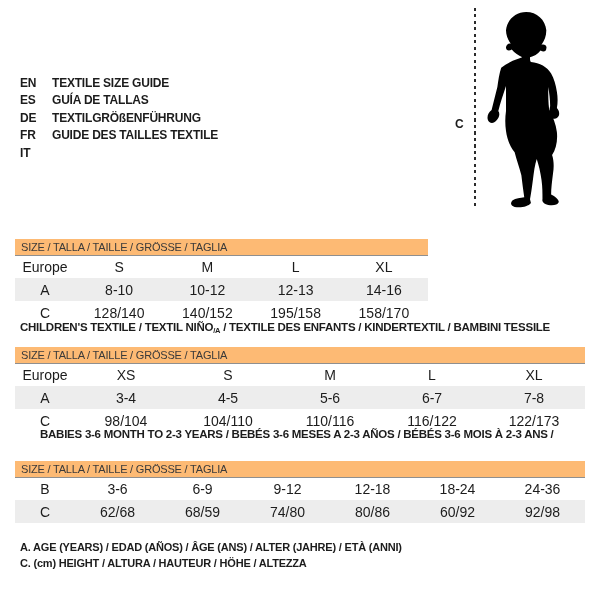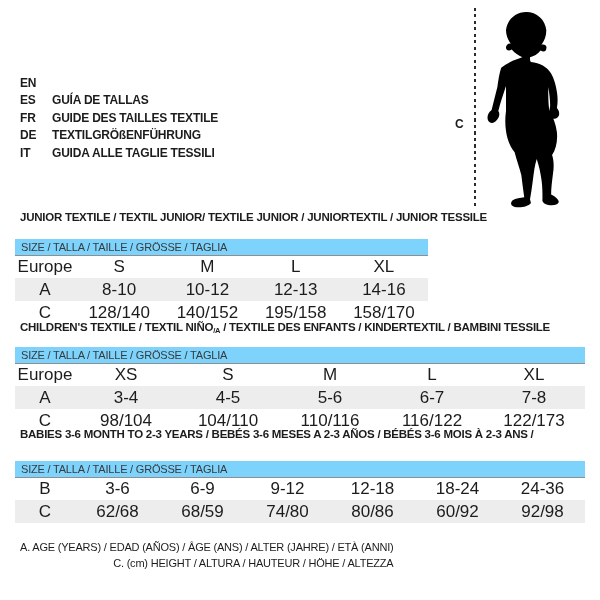--- a/index.html
+++ b/index.html
@@ -26,66 +26,66 @@
   }
   .measure-c { position:absolute; left:455px; top:117px; font-size:12px; font-weight:700; }
   .baby-svg { position:absolute; left:482px; top:7px; width:96px; height:204px; }
 
   
   .sec-title {
     position:absolute; left:20px; font-size:11.5px; font-weight:700;
     letter-spacing:-0.25px; white-space:nowrap;
   }
   .sec-title .subbed { font-size:7.5px; vertical-align:-2px; font-weight:700; }
-  .sec-title.two-line { line-height:14px; }
+  .sec-title.two-line { line-height:14px;margin-left:20px; }
 
   
   table.size-table {
     position:absolute; left:15px; border-collapse:collapse; table-layout:fixed;
   }
   table.size-table td {
-    font-size:17px; height:23px; text-align:center; padding:0;
+    font-size:14px; height:23px; text-align:center; padding:0;
     overflow:hidden; white-space:nowrap;
   }
   td.lbl { text-align:left; padding-left:6px; }
   tr.bar-row td {
-    background:#7dd3fc; text-align:left; padding-left:6px; height:16px;
+    background:#fdba74; text-align:left; padding-left:6px; height:16px;
     font-size:11px; color:#3a3a3a; border-bottom:1px solid #8f8f8f;
     letter-spacing:-0.2px;
   }
   tr.stripe td { background:#ededed; }
 
   
   .legend { position:absolute; left:20px; top:539px; }
-  .legend-line { font-size:11px; font-weight:400; letter-spacing:-0.2px; line-height:16px; white-space:nowrap;text-align:right; }
+  .legend-line { font-size:11px; font-weight:700; letter-spacing:-0.2px; line-height:16px; white-space:nowrap; }
 </style>
 </head>
 <body>
 
 <div class="canvas">
 
   <div class="lang-block">
     <div class="lang-row">
       <span class="lang-code">EN</span>
+      <span class="lang-label">TEXTILE SIZE GUIDE</span>
     </div>
     <div class="lang-row">
       <span class="lang-code">ES</span>
       <span class="lang-label">GUÍA DE TALLAS</span>
     </div>
     <div class="lang-row">
+      <span class="lang-code">DE</span>
+      <span class="lang-label">TEXTILGRÖßENFÜHRUNG</span>
+    </div>
+    <div class="lang-row">
       <span class="lang-code">FR</span>
       <span class="lang-label">GUIDE DES TAILLES TEXTILE</span>
     </div>
     <div class="lang-row">
-      <span class="lang-code">DE</span>
-      <span class="lang-label">TEXTILGRÖßENFÜHRUNG</span>
-    </div>
-    <div class="lang-row">
       <span class="lang-code">IT</span>
-      <span class="lang-label">GUIDA ALLE TAGLIE TESSILI</span>
     </div>
   </div>
 
   <div class="dotted-line"></div>
   <div class="measure-c">C</div>
   <svg class="baby-svg" viewBox="0 0 100 210" preserveAspectRatio="xMidYMid meet" aria-hidden="true">
     <path fill="#000000" d="
       M46,4
       C57,4 66,12 67,23
       C67,29 65,34 62,38
@@ -130,21 +130,20 @@
       C25,58 31,55 37,53
       C39,52 41,51.5 42,51
       C38,49 34,47 31,43
       C28,45 25,44 25,41
       C25,38 28,36 30,37
       C27,33 25,28 25,23
       C26,12 35,4 46,4
       Z"></path>
   </svg>
 
-  <div class="sec-title" style="top:211px;">JUNIOR TEXTILE / TEXTIL JUNIOR/ TEXTILE JUNIOR / JUNIORTEXTIL / JUNIOR TESSILE</div>
   <table class="size-table" style="top:239px; width:413px;">
     <colgroup>
         <col style="width:60px">
         <col>
         <col>
         <col>
         <col>
       </colgroup>
     <tbody>
         <tr class="bar-row">

